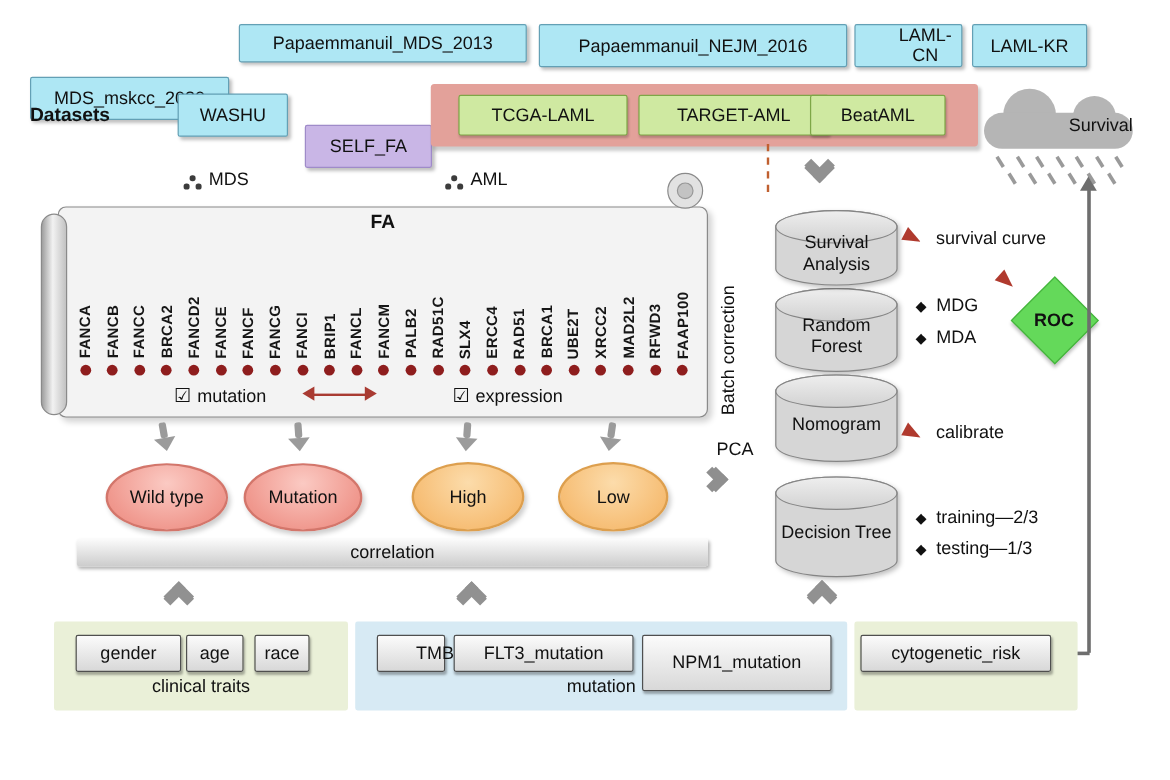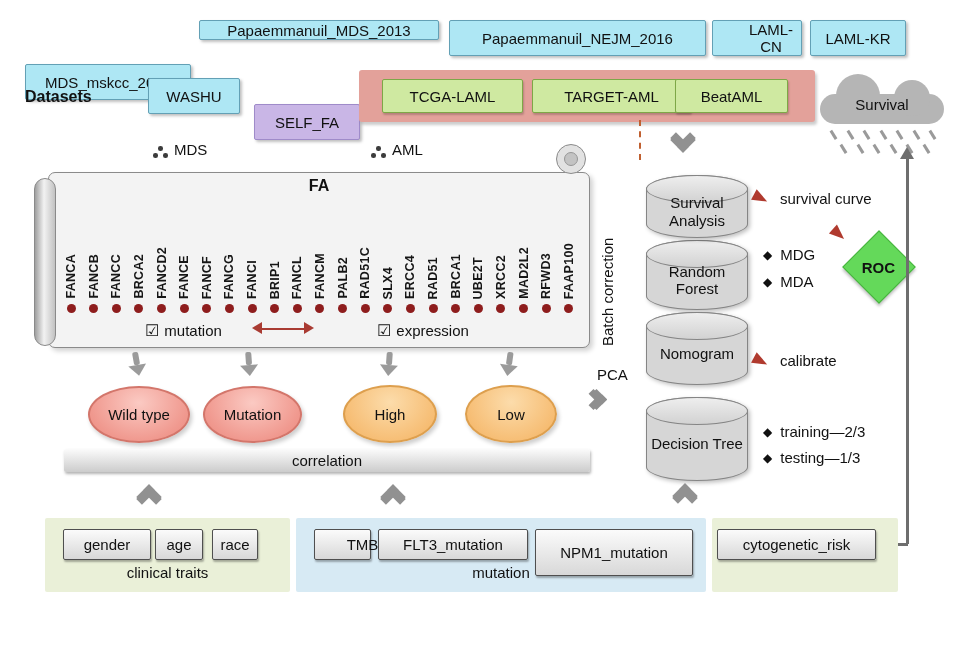--- a/index.html
+++ b/index.html
@@ -13,21 +13,21 @@
   .graybox{background:linear-gradient(#fbfbfb,#d8d8d8);border:1.5px solid #4f4f4f;box-shadow:1px 2px 2px rgba(0,0,0,.3);}
   .pinkpanel{position:absolute;left:359px;top:70px;width:456px;height:52px;background:#e3a19a;border-radius:3px;box-shadow:2px 3px 3px rgba(0,0,0,.2);}
   .txt{position:absolute;font-size:15px;color:#111;}
   .bold{font-weight:bold;}
 
   
   .cloud{position:absolute;left:820px;top:74px;width:124px;height:52px;}
   .cloud::before{content:"";position:absolute;left:16px;top:0;width:44px;height:44px;background:#b5b5b5;border-radius:50%;}
   .cloud::after{content:"";position:absolute;right:14px;top:6px;width:36px;height:36px;background:#b5b5b5;border-radius:50%;}
   .cloud-base{position:absolute;left:0;bottom:2px;width:124px;height:30px;background:#b5b5b5;border-radius:16px;}
-  .cloud-text{position:absolute;left:0;right:0;top:22px;text-align:center;font-size:15px;z-index:2;}
+  .cloud-text{position:absolute;left:0;right:0;top:22px;text-align:right;font-size:15px;z-index:2;}
   .rain{position:absolute;}
   .rain-row{display:flex;gap:14px;height:10px;margin-bottom:4px;}
   .rain-row i{display:block;width:2.5px;height:10px;background:#9a9a9a;transform:rotate(-32deg);}
 
   
   .cluster{position:absolute;width:15px;height:12px;}
   .cluster i{position:absolute;width:4.5px;height:4.5px;background:#3c3c3c;border-radius:50%;}
   .cluster i:nth-child(1){left:5px;top:0;}
   .cluster i:nth-child(2){left:0;top:7px;}
   .cluster i:nth-child(3){left:10px;top:7px;}
@@ -98,21 +98,21 @@
 
   .caption{position:absolute;left:20px;top:618px;font-size:15px;}
   .caption .bold{margin-right:7px;}
 </style>
 </head>
 <body>
 
 <div class="page">
 
   <div class="bx cyan" style="left:25px;top:20px;width:166px;height:36px;margin-top:44px;">MDS_mskcc_2020</div>
-  <div class="bx cyan" style="left:199px;top:20px;width:240px;height:20px;">Papaemmanuil_MDS_2013</div>
+  <div class="bx cyan" style="left:199px;top:20px;width:240px;height:32px;">Papaemmanuil_MDS_2013</div>
   <div class="bx cyan" style="left:449px;top:20px;width:257px;height:36px;">Papaemmanuil_NEJM_2016</div>
   <div class="bx cyan" style="left:712px;top:20px;width:90px;height:36px;padding-left:28px;">LAML-CN</div>
   <div class="bx cyan" style="left:810px;top:20px;width:96px;height:36px;">LAML-KR</div>
 
   <div class="txt bold" style="left:25px;top:88px;font-size:16px;">Datasets</div>
   <div class="bx cyan" style="left:148px;top:78px;width:92px;height:36px;">WASHU</div>
   <div class="bx purple" style="left:254px;top:78px;width:106px;height:36px;margin-top:26px;">SELF_FA</div>
 
   <div class="pinkpanel"></div>
   <div class="bx greenbox" style="left:382px;top:79px;width:141px;height:34px;">TCGA-LAML</div>

